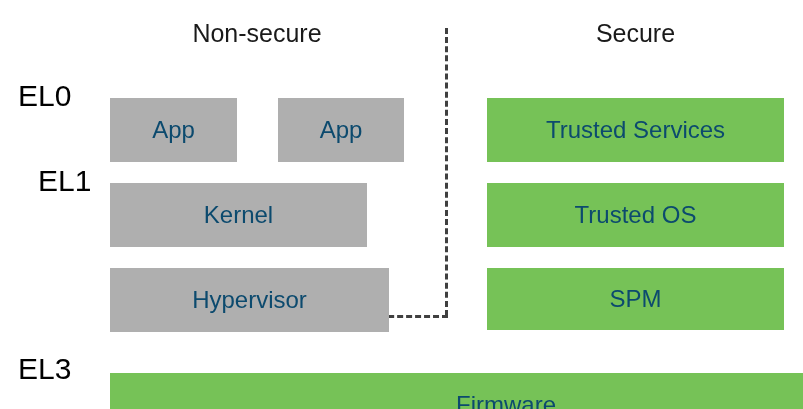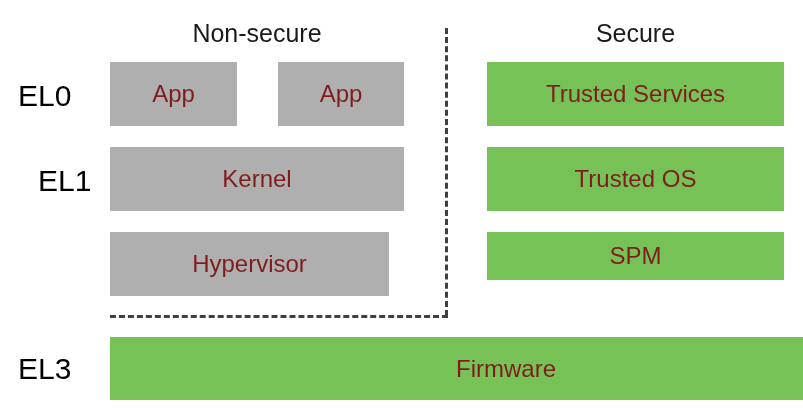--- a/index.html
+++ b/index.html
@@ -46,25 +46,26 @@
     white-space: nowrap;
   }
 
   
   .block {
     position: absolute;
     display: flex;
     align-items: center;
     justify-content: center;
     font-size: 24px;
-    color: #7f1d1d;
+    color: #0c4a6e;
     font-weight: 400;
     line-height: 1;
     white-space: nowrap;
     box-sizing: border-box;
+    margin-top: 36px;
   }
   .block.gray  { background: #afafaf; }
   .block.green { background: #76c257; }
 
   
   .dash-v {
     position: absolute;
     border-left: 3px dashed #404040;
     width: 0;
   }
@@ -90,31 +91,31 @@
     <span>App</span>
   </div>
   <div class="block gray" style="left:278px; top:62px; width:126px; height:64px;">
     <span>App</span>
   </div>
   <div class="block green" style="left:487px; top:62px; width:297px; height:64px;">
     <span>Trusted Services</span>
   </div>
 
   <div class="el-label" style="top:167px;margin-left:20px;">EL1</div>
-  <div class="block gray" style="left:110px; top:147px; width:294px; height:64px;">
+  <div class="block gray" style="left:110px; top:147px; width:257px; height:64px;">
     <span>Kernel</span>
   </div>
   <div class="block green" style="left:487px; top:147px; width:297px; height:64px;text-align:right;">
     <span>Trusted OS</span>
   </div>
 
   <div class="block gray" style="left:110px; top:232px; width:279px; height:64px;">
     <span>Hypervisor</span>
   </div>
-  <div class="block green" style="left:487px; top:232px; width:297px; height:48px;">
+  <div class="block green" style="left:487px; top:232px; width:297px; height:62px;">
     <span>SPM</span>
   </div>
 
   <div class="el-label" style="top:355px;">EL3</div>
   <div class="block green" style="left:110px; top:337px; width:792px; height:63px;">
     <span>Firmware</span>
   </div>
 
 </div>
 

